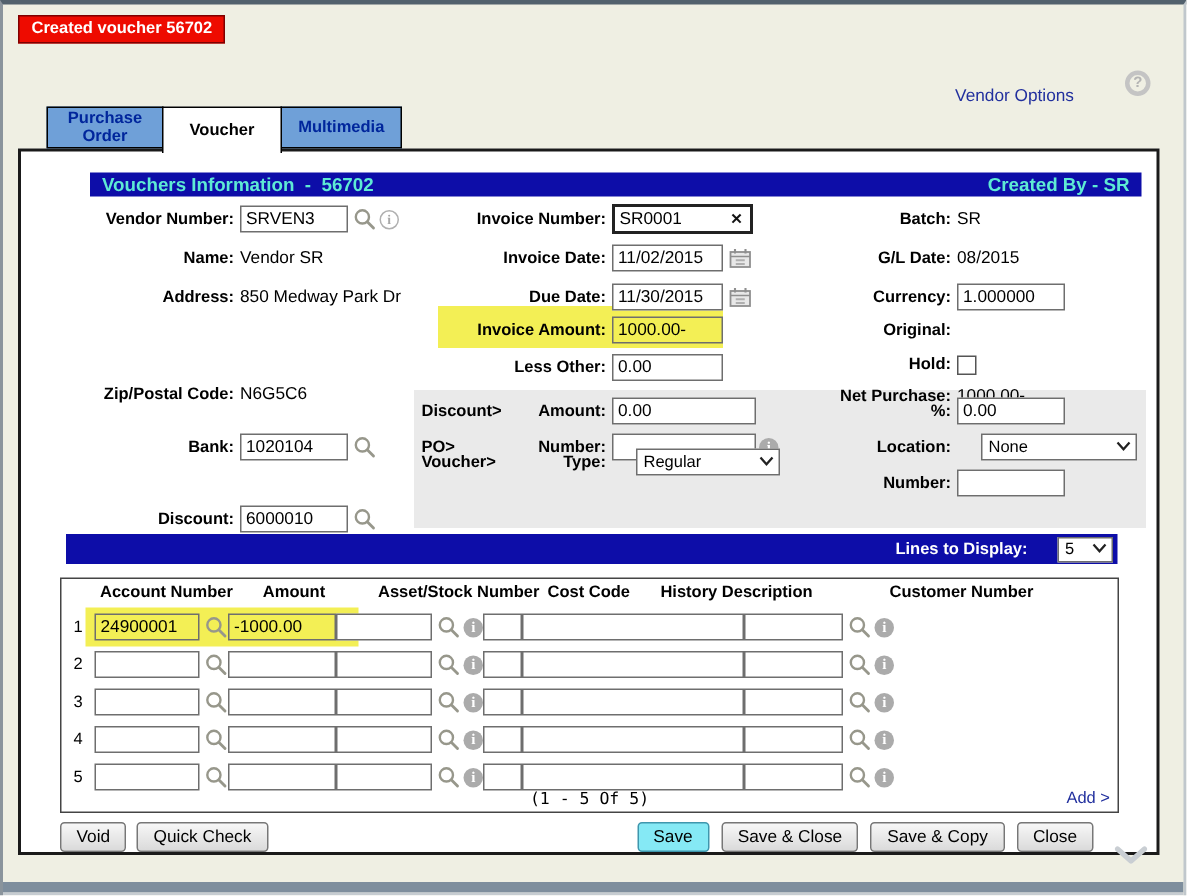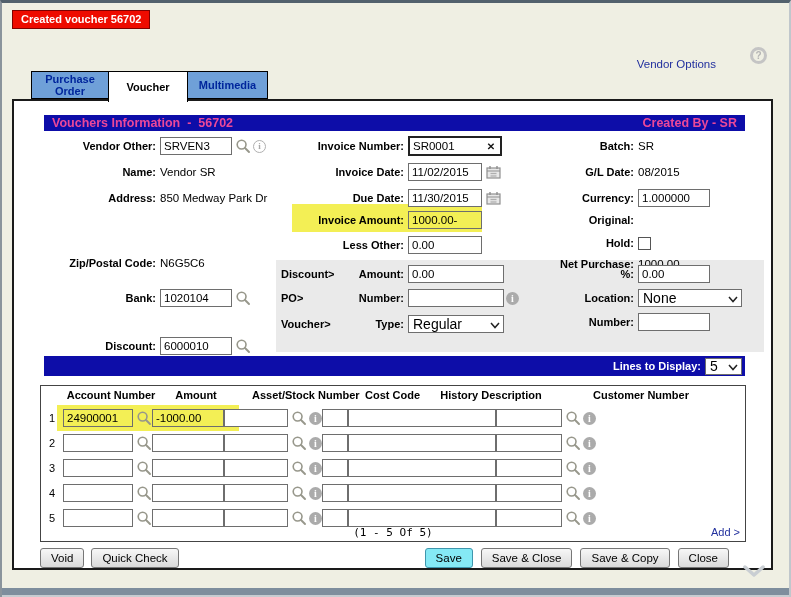--- a/index.html
+++ b/index.html
@@ -19,22 +19,22 @@
 
   .tabs { position:absolute; left:30px; top:68px; display:flex; z-index:3; }
   .tab { height:28px; border:1px solid #000; margin-left:-1px; background:#6FA0D8; color:#00269C;
          font-weight:bold; font-size:11px; line-height:12px; display:flex; align-items:center;
          justify-content:center; text-align:center; cursor:pointer; }
   .tab.active { background:#fff; color:#000; height:31px; border-bottom:none; z-index:4; }
   .t0{width:80px;} .t1{width:78px;} .t2{width:82px;} .t3{width:81px;}
 
   .panel { position:absolute; left:10px; top:96px; width:761px; height:471px; background:#fff;
            border:2px solid #1A1A1A; }
-  .phead { position:absolute; left:30px; top:14px; width:701px; height:16px; background:#0D0DA8;
-           color:#ec4899; font-weight:bold; font-size:12.5px; display:flex; justify-content:space-between;
+  .phead { position:absolute; left:46px; top:14px; width:701px; height:16px; background:#0D0DA8;
+           color:#5eead4; font-weight:bold; font-size:12.5px; display:flex; justify-content:space-between;
            align-items:center; padding:0 8px; }
   .phead span { white-space:pre; }
 
   .graybox { position:absolute; left:262px; top:159px; width:488px; height:92px; background:#EAEAEA; }
   .hl-block { position:absolute; left:278px; top:103px; width:190px; height:28px; background:#F3EF55; }
 
   .row { position:absolute; height:20px; display:flex; align-items:center; z-index:1; }
   .lbl { font-weight:bold; font-size:11px; color:#000; text-align:right; flex:none; }
   .lblL { width:112px; } .lblM { width:115px; } .lblR { width:110px; } .lblS { width:53px; }
   .glbl { font-weight:bold; font-size:11px; width:70px; text-align:left; flex:none; }
@@ -49,22 +49,22 @@
   .clear-x { width:18px; font-size:10px; font-weight:bold; color:#111; cursor:pointer; text-align:center; }
   .mag { margin-left:3px; display:inline-flex; cursor:pointer; flex:none; }
   .info-f { margin-left:2px; width:13px; height:13px; border-radius:50%; background:#ABABAB; color:#fff;
             font-family:"Liberation Serif",serif; font-weight:bold; font-size:10px; display:inline-flex;
             align-items:center; justify-content:center; cursor:pointer; flex:none; }
   .info-o { margin-left:2px; width:13px; height:13px; border-radius:50%; border:1.5px solid #B0B0B0;
             color:#A8A8A8; font-family:"Liberation Serif",serif; font-weight:bold; font-size:9px;
             display:inline-flex; align-items:center; justify-content:center; cursor:pointer; flex:none; }
   .cal { margin-left:4px; display:inline-flex; cursor:pointer; flex:none; }
   .checkbox { margin-left:4px; width:13px; height:13px; border:1px solid #555; background:#fff; cursor:pointer; }
-  .sel { margin-left:4px; height:18px; border:1px solid #6E6E6E; background:#fff; display:inline-flex;
-         align-items:center; justify-content:space-between; font-size:14px; padding:0 3px 0 4px; cursor:pointer; }
+  .sel { margin-left:20px; height:18px; border:1px solid #6E6E6E; background:#fff; display:inline-flex;
+         align-items:center; justify-content:space-between; font-size:11px; padding:0 3px 0 4px; cursor:pointer; }
 
   .linesbar { position:absolute; left:30px; top:255px; width:701px; height:20px; background:#0D0DA8;
               display:flex; align-items:center; justify-content:flex-end; padding-right:3px; }
   .linesbar .blabel { color:#fff; font-weight:bold; font-size:11px; }
   .linesbar .sel { height:17px; width:37px; }
 
   .grid { position:absolute; left:26px; top:284px; width:706px; height:157px; border:1px solid #444; background:#fff; }
   .ghead { display:flex; margin-top:3px; height:14px; font-weight:bold; font-size:11px; }
   .ghead span { text-align:center; white-space:nowrap; flex:none; }
   .h1{margin-left:25px;width:90px;} .h2{margin-left:4px;width:72px;} .h3{margin-left:20px;width:96px;}
@@ -116,21 +116,21 @@
   <div class="panel">
     <div class="phead">
       <span>Vouchers Information  -  56702</span>
       <span>Created By - SR</span>
     </div>
 
     <div class="graybox"></div>
     <div class="hl-block"></div>
 
     <div class="row" style="left:30px;top:35px">
-      <span class="lbl lblL">Vendor Other:</span>
+      <span class="lbl lblL">Vendor Number:</span>
       <input class="inp" style="width: 72px;" value="SRVEN3">
       <span class="mag">
   <svg width="16" height="16" viewBox="0 0 16 16">
             <circle cx="6.6" cy="6.6" r="4.4" fill="none" stroke="#97978B" stroke-width="1.6"></circle>
             <line x1="10" y1="10" x2="14" y2="14" stroke="#97978B" stroke-width="1.9" stroke-linecap="round"></line>
           </svg>
 </span>
       <span class="info-o">i</span>
     </div>
     <div class="row" style="left:30px;top:61px">
@@ -214,21 +214,21 @@
       <span class="glbl">Discount&gt;</span>
       <span class="lbl lblS">Amount:</span>
       <input class="inp" style="width: 96px;" value="0.00">
     </div>
     <div class="row" style="left:267px;top:187px">
       <span class="glbl">PO&gt;</span>
       <span class="lbl lblS">Number:</span>
       <input class="inp" style="width: 96px;" value="">
       <span class="info-f">i</span>
     </div>
-    <div class="row" style="left:267px;top:213px">
+    <div class="row" style="left:267px;top:197px">
       <span class="glbl">Voucher&gt;</span>
       <span class="lbl lblS">Type:</span>
       <span class="sel" style="width:96px">
         <span>Regular</span>
         <span class="chev">
   <svg width="10" height="7" viewBox="0 0 10 7">
               <polyline points="1,1 5,5.5 9,1" fill="none" stroke="#222" stroke-width="1.5"></polyline>
             </svg>
 </span>
       </span>

